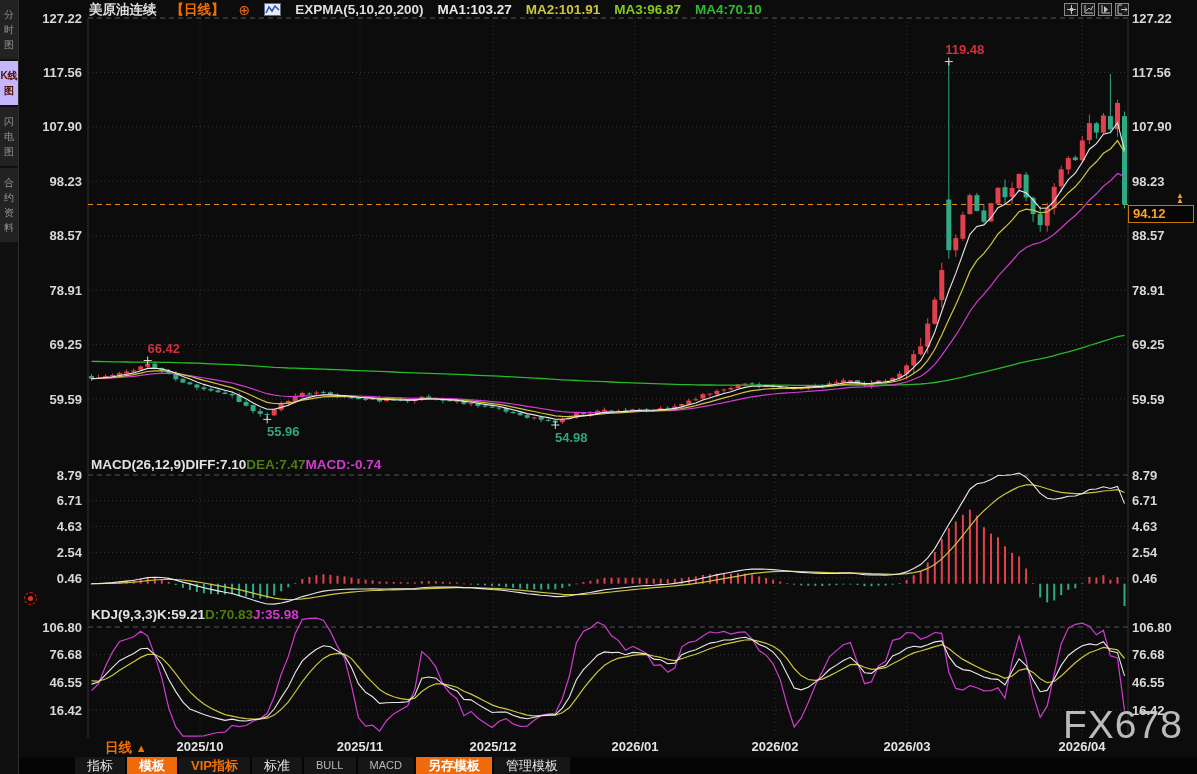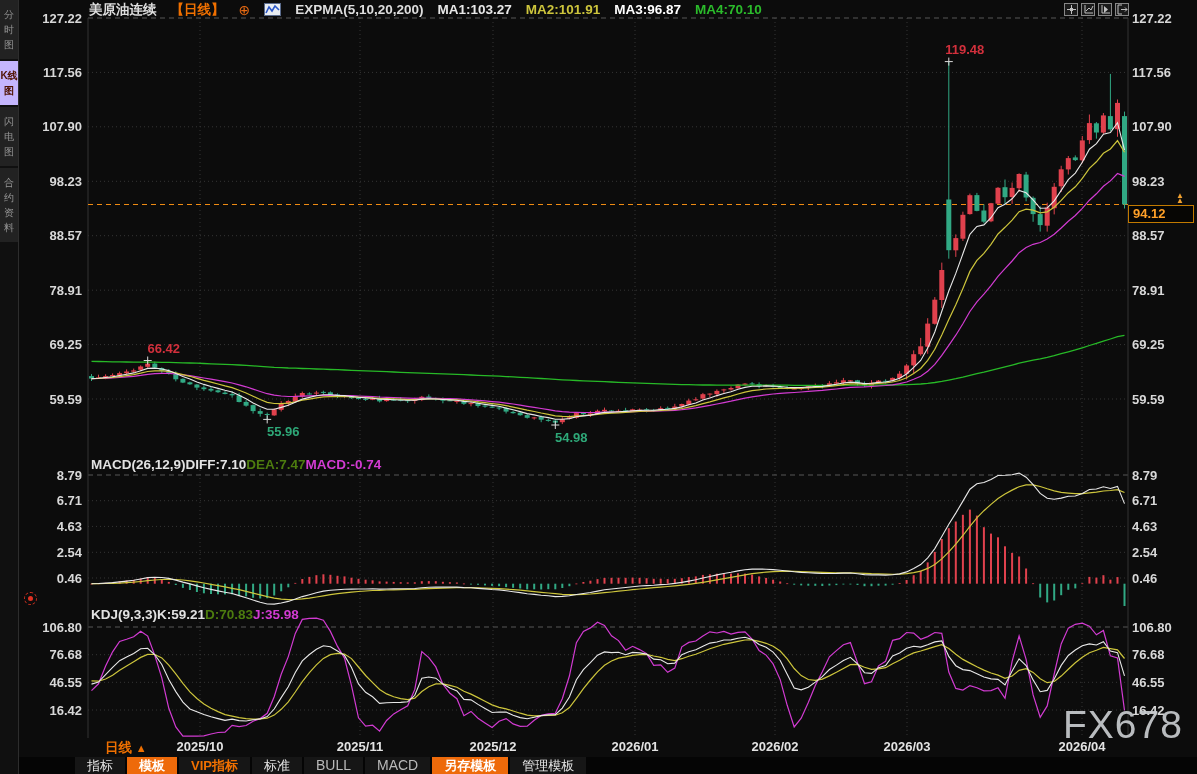--- a/index.html
+++ b/index.html
@@ -15,21 +15,21 @@
   .side-tab.selected{background:#c4b5fd;color:#4f1200;font-weight:bold}
 
   
   svg#chart-svg{position:absolute;left:0;top:0;z-index:1}
   svg text{font-family:"Liberation Sans","DejaVu Sans",sans-serif;font-size:13px;font-weight:700}
 
   
   .header{position:absolute;left:89px;top:1px;height:17px;display:flex;align-items:center;
     gap:14px;font-size:13.5px;font-weight:700;color:#dedede;white-space:nowrap;z-index:2}
   .hdr-period{color:#f07000}
-  .c-ma1{color:#e8e8e8}.c-ma2{color:#cdc53c}.c-ma3{color:#ffffff}.c-ma4{color:#2bbb2b}
+  .c-ma1{color:#e8e8e8}.c-ma2{color:#cdc53c}.c-ma3{color:#84cc16}.c-ma4{color:#2bbb2b}
   .circle-plus{color:#e86a12;font-weight:400;font-size:14px;line-height:14px}
   .mini-chart-icon{display:inline-block;width:17px;height:13px;background:#e9edf2;
     border:1px solid #5a6b8c;position:relative}
   .mini-chart-icon svg{position:absolute;left:0;top:0}
 
   .win-icons{position:absolute;left:1064px;top:3px;display:flex;gap:3px;z-index:2}
   .win-icon{width:14px;height:13px;border:1px solid #878787;background:#1b1b1b;
     display:flex;align-items:center;justify-content:center;cursor:pointer}
 
   
@@ -57,21 +57,21 @@
   .month-label{position:absolute;top:0;width:70px;margin-left:-35px;text-align:center;
     color:#e3e3e3;font-size:13px;font-weight:700}
 
   
   .toolbar{position:absolute;left:19px;top:757px;width:1178px;height:17px;background:#050505;
     display:flex;gap:2px;z-index:2;align-items:center}
   .tb-spacer{width:54px;background:#161616}
   .tb-item{padding:0 12px;line-height:17px;font-size:13px;background:#161616;color:#e6e6e6;cursor:pointer}
   .tb-item.active{background:#ee6a0a;color:#fff;font-weight:700}
   .tb-item.vip{color:#f07000;font-weight:700}
-  .tb-item.dim{color:#b9b9b9;font-size:14px}
+  .tb-item.dim{color:#b9b9b9;font-size:11px}
 
   .watermark{position:absolute;left:1063px;top:703px;z-index:5;color:#c7cacd;
     font-size:39px;letter-spacing:1px;opacity:.93}
 </style>
 </head>
 <body>
 
 <div class="app">
 
   <svg id="chart-svg" width="1197" height="774">

